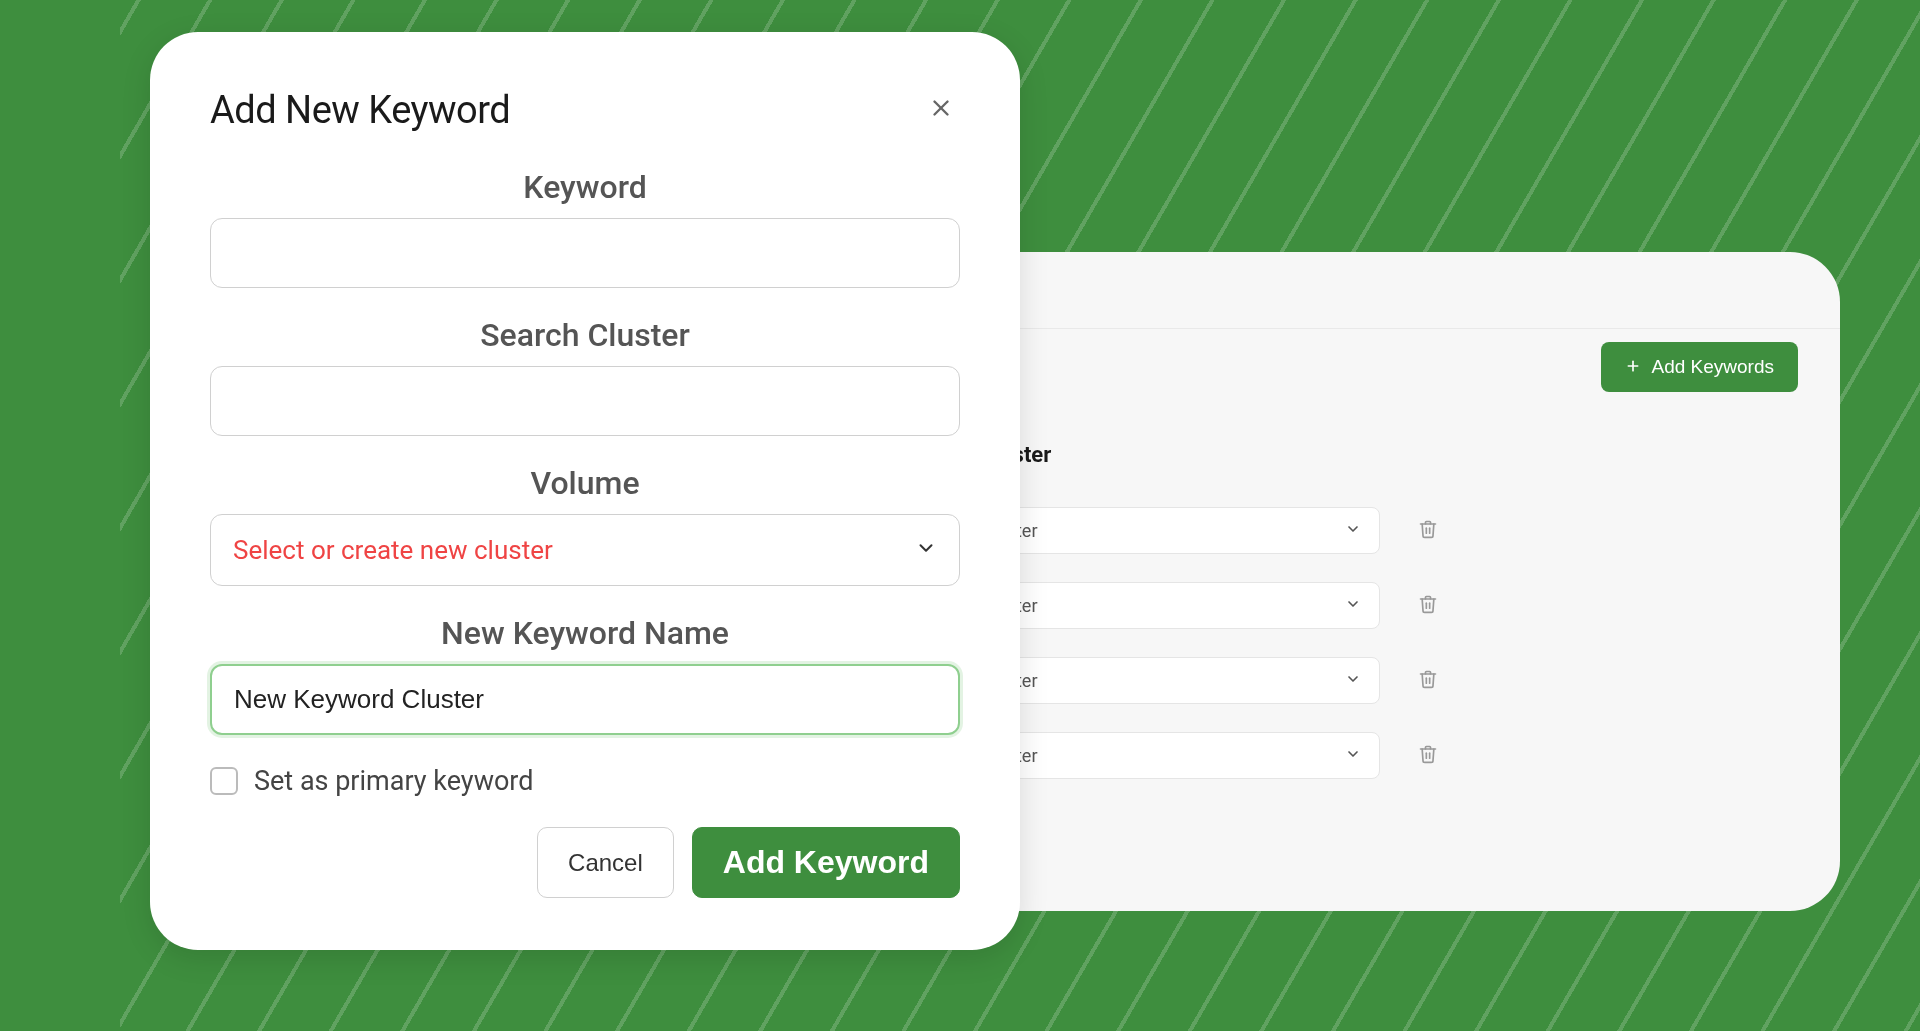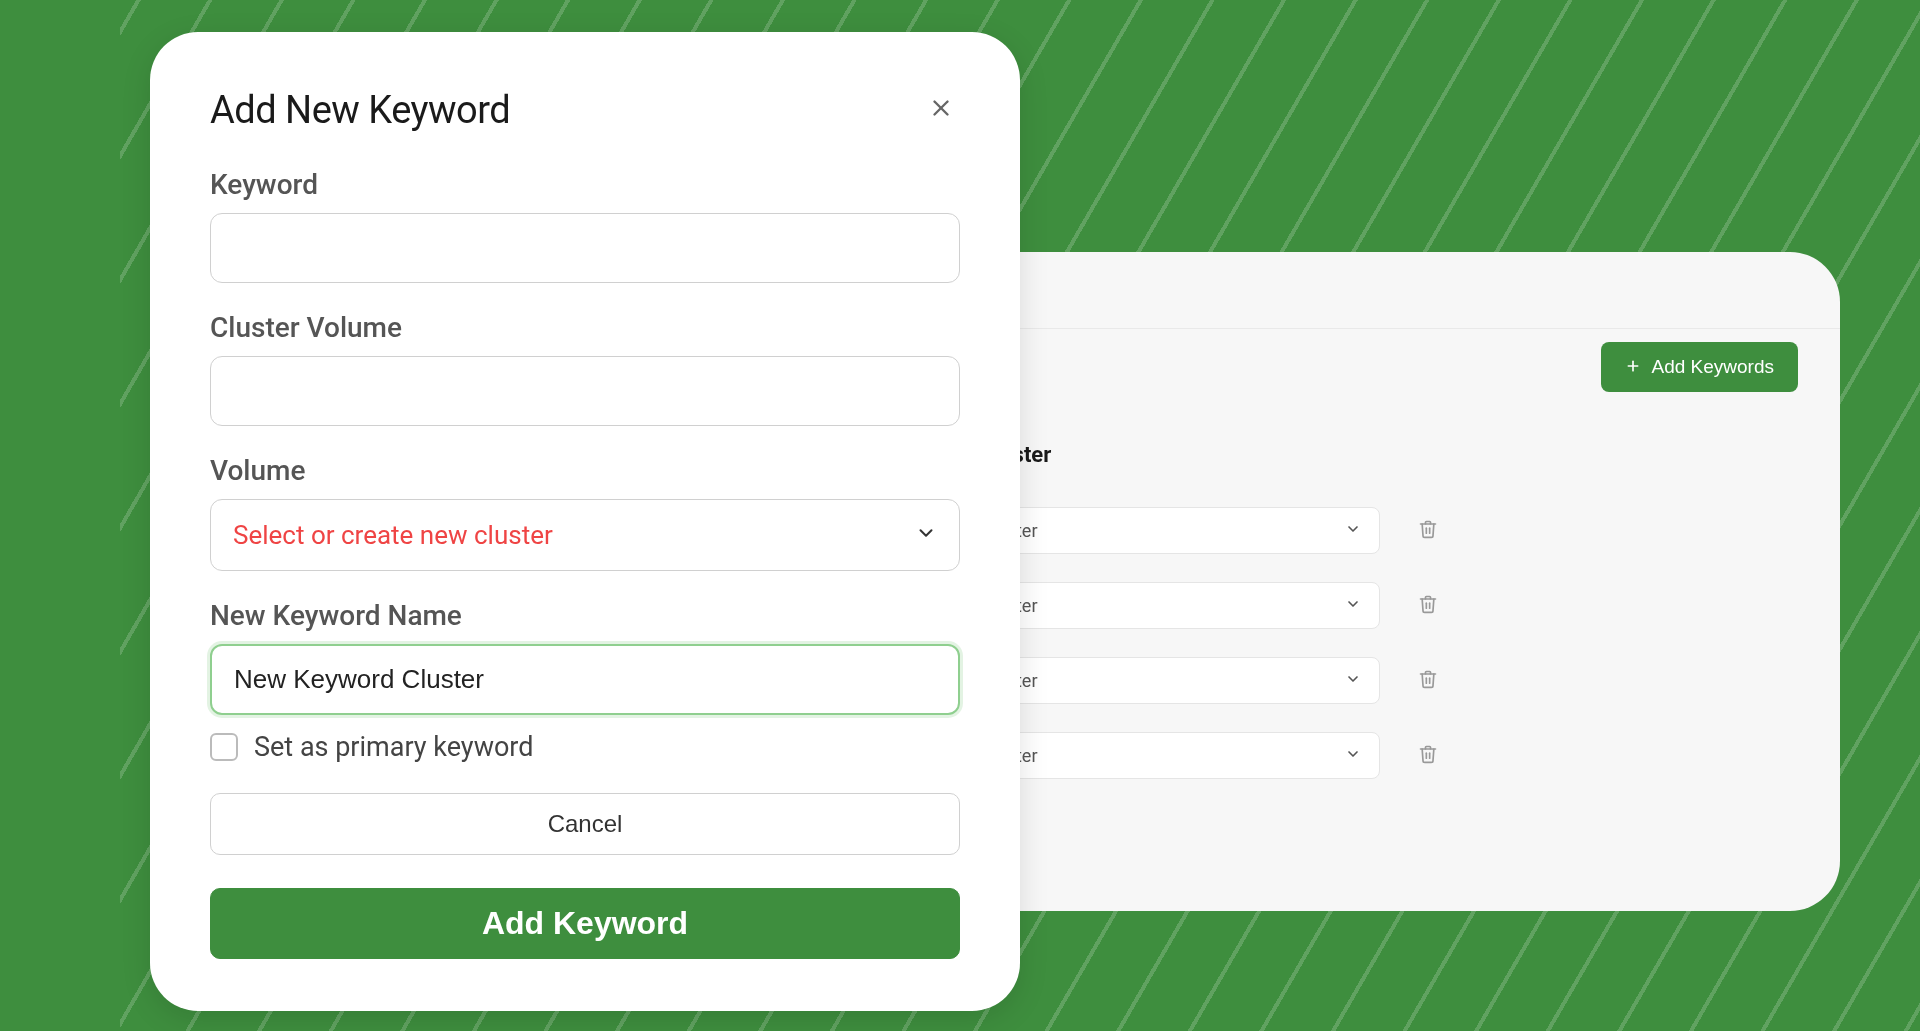--- a/index.html
+++ b/index.html
@@ -141,24 +141,25 @@
       font-weight: 400;
       color: #1a1a1a;
       letter-spacing: -0.5px;
     }
     .close-x {
       color: #666;
       cursor: pointer;
       padding: 6px;
     }
     .field-label {
-      font-size: 28px;
+      font-size: 32px;
       color: #555;
       margin-bottom: 12px;
       font-weight: 500;
+      text-align: center;
     }
     .text-input {
       width: 100%;
       border: 1px solid #d0d0d0;
       border-radius: 12px;
       padding: 20px 22px;
       font-size: 24px;
       color: #222;
       background: #fff;
       margin-bottom: 28px;
@@ -179,21 +180,21 @@
       cursor: pointer;
     }
     .new-cluster-input {
       width: 100%;
       border: 2px solid #8fcf8f;
       border-radius: 12px;
       padding: 18px 22px;
       font-size: 26px;
       color: #222;
       background: #fff;
-      margin-bottom: 16px;
+      margin-bottom: 30px;
       outline: none;
       box-shadow: 0 0 0 3px rgba(143,207,143,0.25);
     }
     .checkbox-row {
       display: flex;
       align-items: center;
       gap: 16px;
       margin-bottom: 30px;
     }
     .checkbox {
@@ -204,22 +205,21 @@
       background: #fff;
       cursor: pointer;
     }
     .checkbox-label {
       font-size: 27px;
       color: #444;
     }
     .modal-actions {
       display: flex;
       justify-content: flex-end;
-      gap: 33px;
-      flex-direction: column;
+      gap: 18px;
     }
     .btn-secondary {
       background: #fff;
       border: 1px solid #d0d0d0;
       color: #333;
       border-radius: 10px;
       padding: 16px 30px;
       font-size: 24px;
       cursor: pointer;
     }
@@ -346,21 +346,21 @@
       <svg width="26" height="26" viewBox="0 0 24 24" fill="none" stroke="currentColor" stroke-width="2.2" stroke-linecap="round">
           <line x1="18" y1="6" x2="6" y2="18"></line>
           <line x1="6" y1="6" x2="18" y2="18"></line>
         </svg>
     </span>
   </div>
 
   <div class="field-label">Keyword</div>
   <input class="text-input" type="text" value="" style="">
 
-  <div class="field-label">Cluster Volume</div>
+  <div class="field-label">Search Cluster</div>
   <input class="text-input" type="text" value="" style="">
 
   <div class="field-label">Volume</div>
   <div class="select-input">
     <span>Select or create new cluster</span>
     <span>
       <svg width="22" height="22" viewBox="0 0 24 24" fill="none" stroke="#333" stroke-width="2.2" stroke-linecap="round" stroke-linejoin="round">
           <polyline points="6 9 12 15 18 9"></polyline>
         </svg>
     </span>

